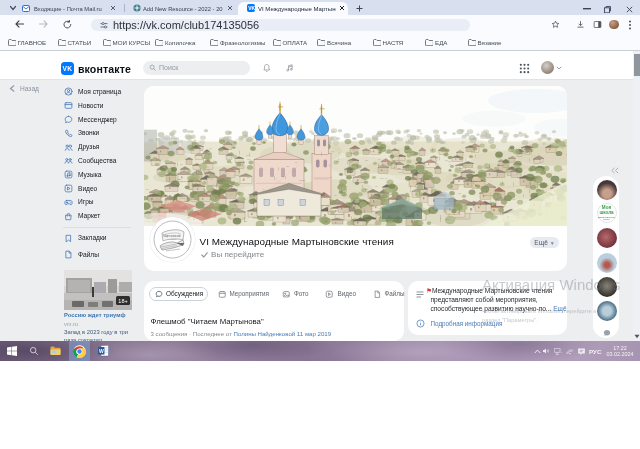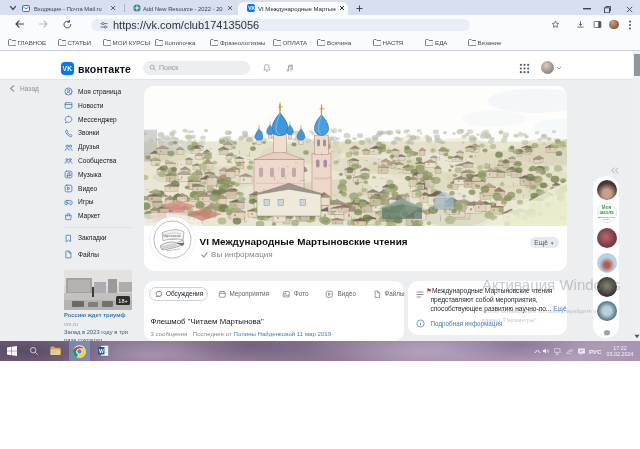--- a/index.html
+++ b/index.html
@@ -1994,25 +1994,25 @@
     <circle cx="19.5" cy="19.5" r="18.5" fill="#fff" stroke="#9aa0a6" stroke-width="0.7"></circle>
     <path d="M9 13 C14 10 26 8 31 12 L30 20 C24 18 14 19 10 21 Z" fill="#f5f5f5" stroke="#8a8a8a" stroke-width="0.6"></path>
     <path d="M12 14.5 C17 12.8 24 12.2 28 14" fill="none" stroke="#999" stroke-width="0.45"></path>
     <path d="M7 26 C12 22 20 21 24 23 L30 20 31 24 C26 27 16 29 9 30 Z" fill="#ececec" stroke="#777" stroke-width="0.6"></path>
     <path d="M8 27 L23 24 M9 28.5 L24 25.5" stroke="#8d8d8d" stroke-width="0.45"></path>
     <path d="M23 23 L30 26 L31 23" fill="#6a6a6a"></path>
     <path d="M13 31 C17 30.4 23 29.6 27 29" stroke="#888" stroke-width="0.5" fill="none"></path>
     <text x="19" y="17" font-size="2.6" fill="#666" text-anchor="middle" font-family="Liberation Sans">Мартыновские</text>
     <text x="20" y="19.8" font-size="2.2" fill="#888" text-anchor="middle" font-family="Liberation Sans">чтения</text>
   </svg>
-<div class="abs" style="left:199.5px;top:236.3px;font-size:9.9px;line-height:11px;font-weight:bold;color:#0b0d10;letter-spacing:0.05px">VI Международные Мартыновские чтения</div>
+<div class="abs" style="left:199.5px;top:236.3px;font-size:9.9px;line-height:11px;font-weight:normal;color:#0b0d10;letter-spacing:0.05px">VI Международные Мартыновские чтения</div>
 <svg class="abs" style="left:201px;top:252px" width="7" height="6" viewBox="0 0 7 6">
     <path d="M0.8 3 L2.8 5 L6.2 0.8" stroke="#8b939c" stroke-width="1.1" fill="none" stroke-linecap="round"></path>
   </svg>
-<div class="abs" style="left:211px;top:250.7px;font-size:8.1px;line-height:8px;color:#82898f">Вы информация</div>
+<div class="abs" style="left:211px;top:250.7px;font-size:8.1px;line-height:8px;color:#82898f">Вы перейдите</div>
 <div class="abs" style="left:530px;top:237px;width:29px;height:11px;background:#e7eaf0;border-radius:5.5px;font-size:6.6px;line-height:11px;color:#4f5a66;text-align:center">Ещё <span style="font-size:5px;color:#7d8691">▼</span></div>
 <div class="abs" style="left:144px;top:281px;width:260px;height:60px;background:#fff;border-radius:10px"></div>
 <div class="abs" style="left:148.5px;top:286.5px;width:59px;height:14.5px;border:1px solid #ccd2da;border-radius:8px;background:#fff"></div>
 <svg class="abs" style="left:155px;top:290px" width="8" height="8" viewBox="0 0 24 24" fill="none" stroke="#454c54" stroke-width="2.2">
     <path d="M12 4 c5 0 8.5 3 8.5 7.5 S17 19 12 19 c-1.2 0-2.3-0.2-3.3-0.5 L4.5 20 l1.3-3.4 C4.6 15.2 3.5 13.5 3.5 11.5 C3.5 7 7 4 12 4 Z"></path>
   </svg>
 <div class="abs" style="left:166px;top:290.3px;font-size:6.4px;line-height:8px;color:#15181c">Обсуждения</div>
 <svg class="abs" style="left:217.5px;top:290px" width="8.5" height="8.5" viewBox="0 0 24 24" fill="none" stroke="#6d747c" stroke-width="2">
     <rect x="3.5" y="4.5" width="17" height="16" rx="3"></rect>
     <path d="M3.5 9.5 h17 M8 2.8 v3.4 M16 2.8 v3.4"></path>

